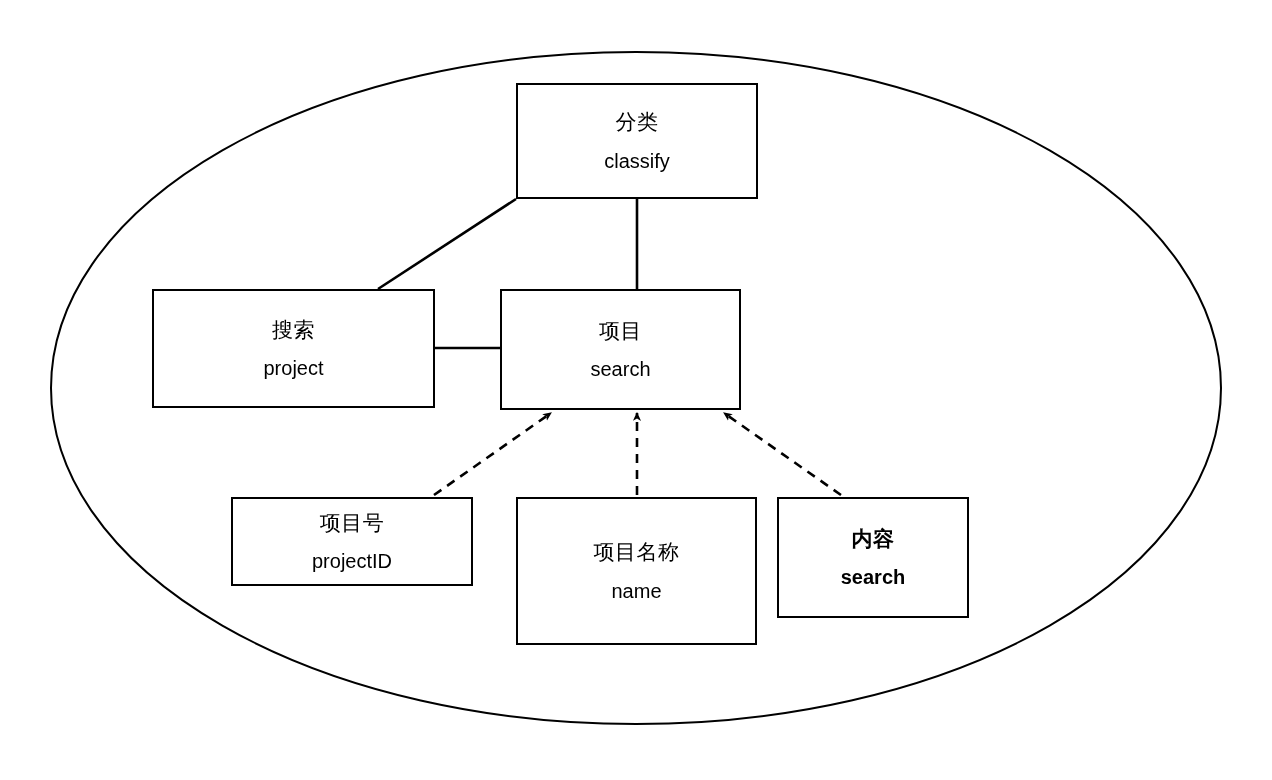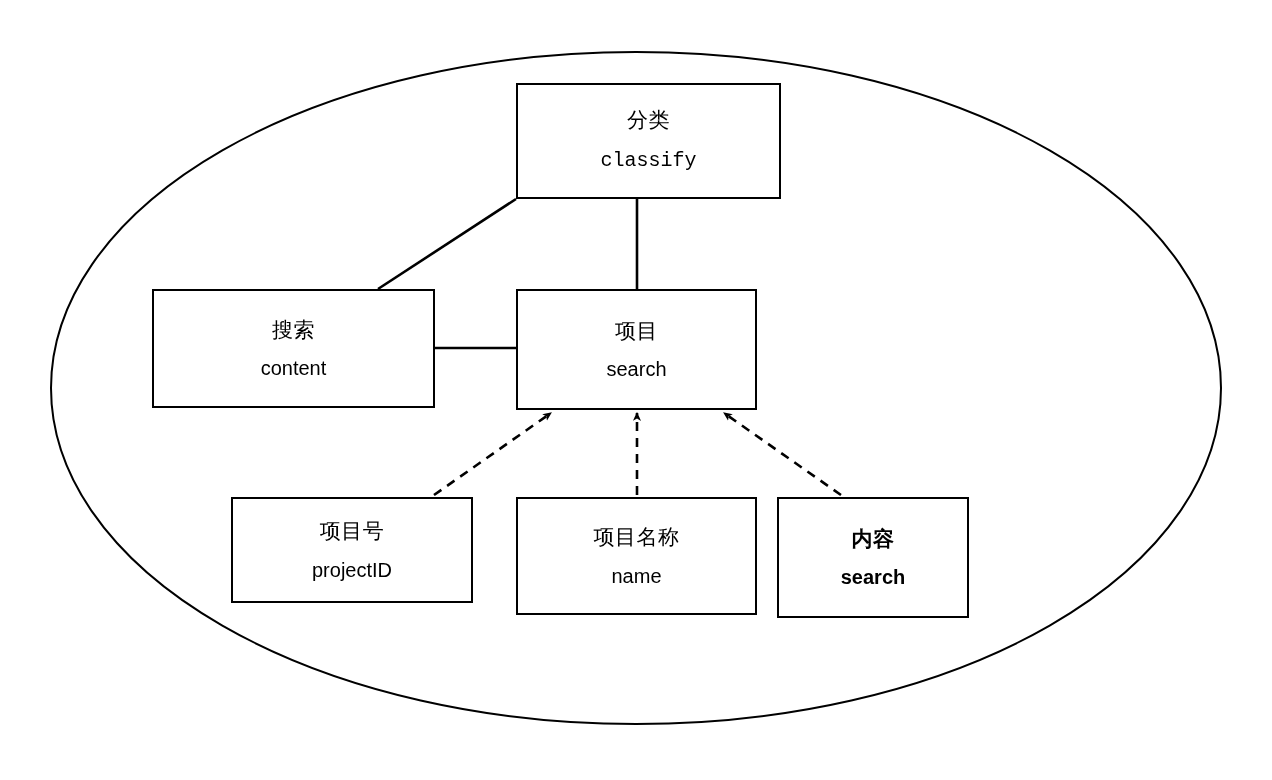--- a/index.html
+++ b/index.html
@@ -67,41 +67,41 @@
 
     <line x1="395" y1="348" x2="517" y2="348" stroke="#000000" stroke-width="2.6"></line>
 
     <line x1="434" y1="495" x2="551" y2="413" stroke="#000000" stroke-width="2.6" stroke-dasharray="9,7" marker-end="url(#arrow-filled)"></line>
 
     <line x1="637" y1="495" x2="637" y2="413" stroke="#000000" stroke-width="2.6" stroke-dasharray="9,7" marker-end="url(#arrow-filled)"></line>
 
     <line x1="841" y1="495" x2="724" y2="413" stroke="#000000" stroke-width="2.6" stroke-dasharray="9,7" marker-end="url(#arrow-filled)"></line>
   </svg>
 
-  <div class="node-box" style="left:516px; top:83px; width:265px; height:116px;font-family:Liberation Mono, monospace;">
+  <div class="node-box" style="left:516px; top:83px; width:242px; height:116px;">
     <span class="node-cn">分类</span>
     <span class="node-en">classify</span>
   </div>
 
   <div class="node-box" style="left:152px; top:289px; width:283px; height:119px;">
     <span class="node-cn">搜索</span>
-    <span class="node-en">content</span>
+    <span class="node-en">project</span>
   </div>
 
-  <div class="node-box" style="left:516px; top:289px; width:241px; height:121px;">
+  <div class="node-box" style="left:500px; top:289px; width:241px; height:121px;">
     <span class="node-cn">项目</span>
     <span class="node-en">search</span>
   </div>
 
-  <div class="node-box" style="left:231px; top:497px; width:242px; height:106px;">
+  <div class="node-box" style="left:231px; top:497px; width:242px; height:89px;">
     <span class="node-cn">项目号</span>
     <span class="node-en">projectID</span>
   </div>
 
-  <div class="node-box" style="left:516px; top:497px; width:241px; height:118px;">
+  <div class="node-box" style="left:516px; top:497px; width:241px; height:148px;">
     <span class="node-cn">项目名称</span>
     <span class="node-en">name</span>
   </div>
 
   <div class="node-box" style="left:777px; top:497px; width:192px; height:121px;font-weight:bold;">
     <span class="node-cn">内容</span>
     <span class="node-en">search</span>
   </div>
 
 </div>

